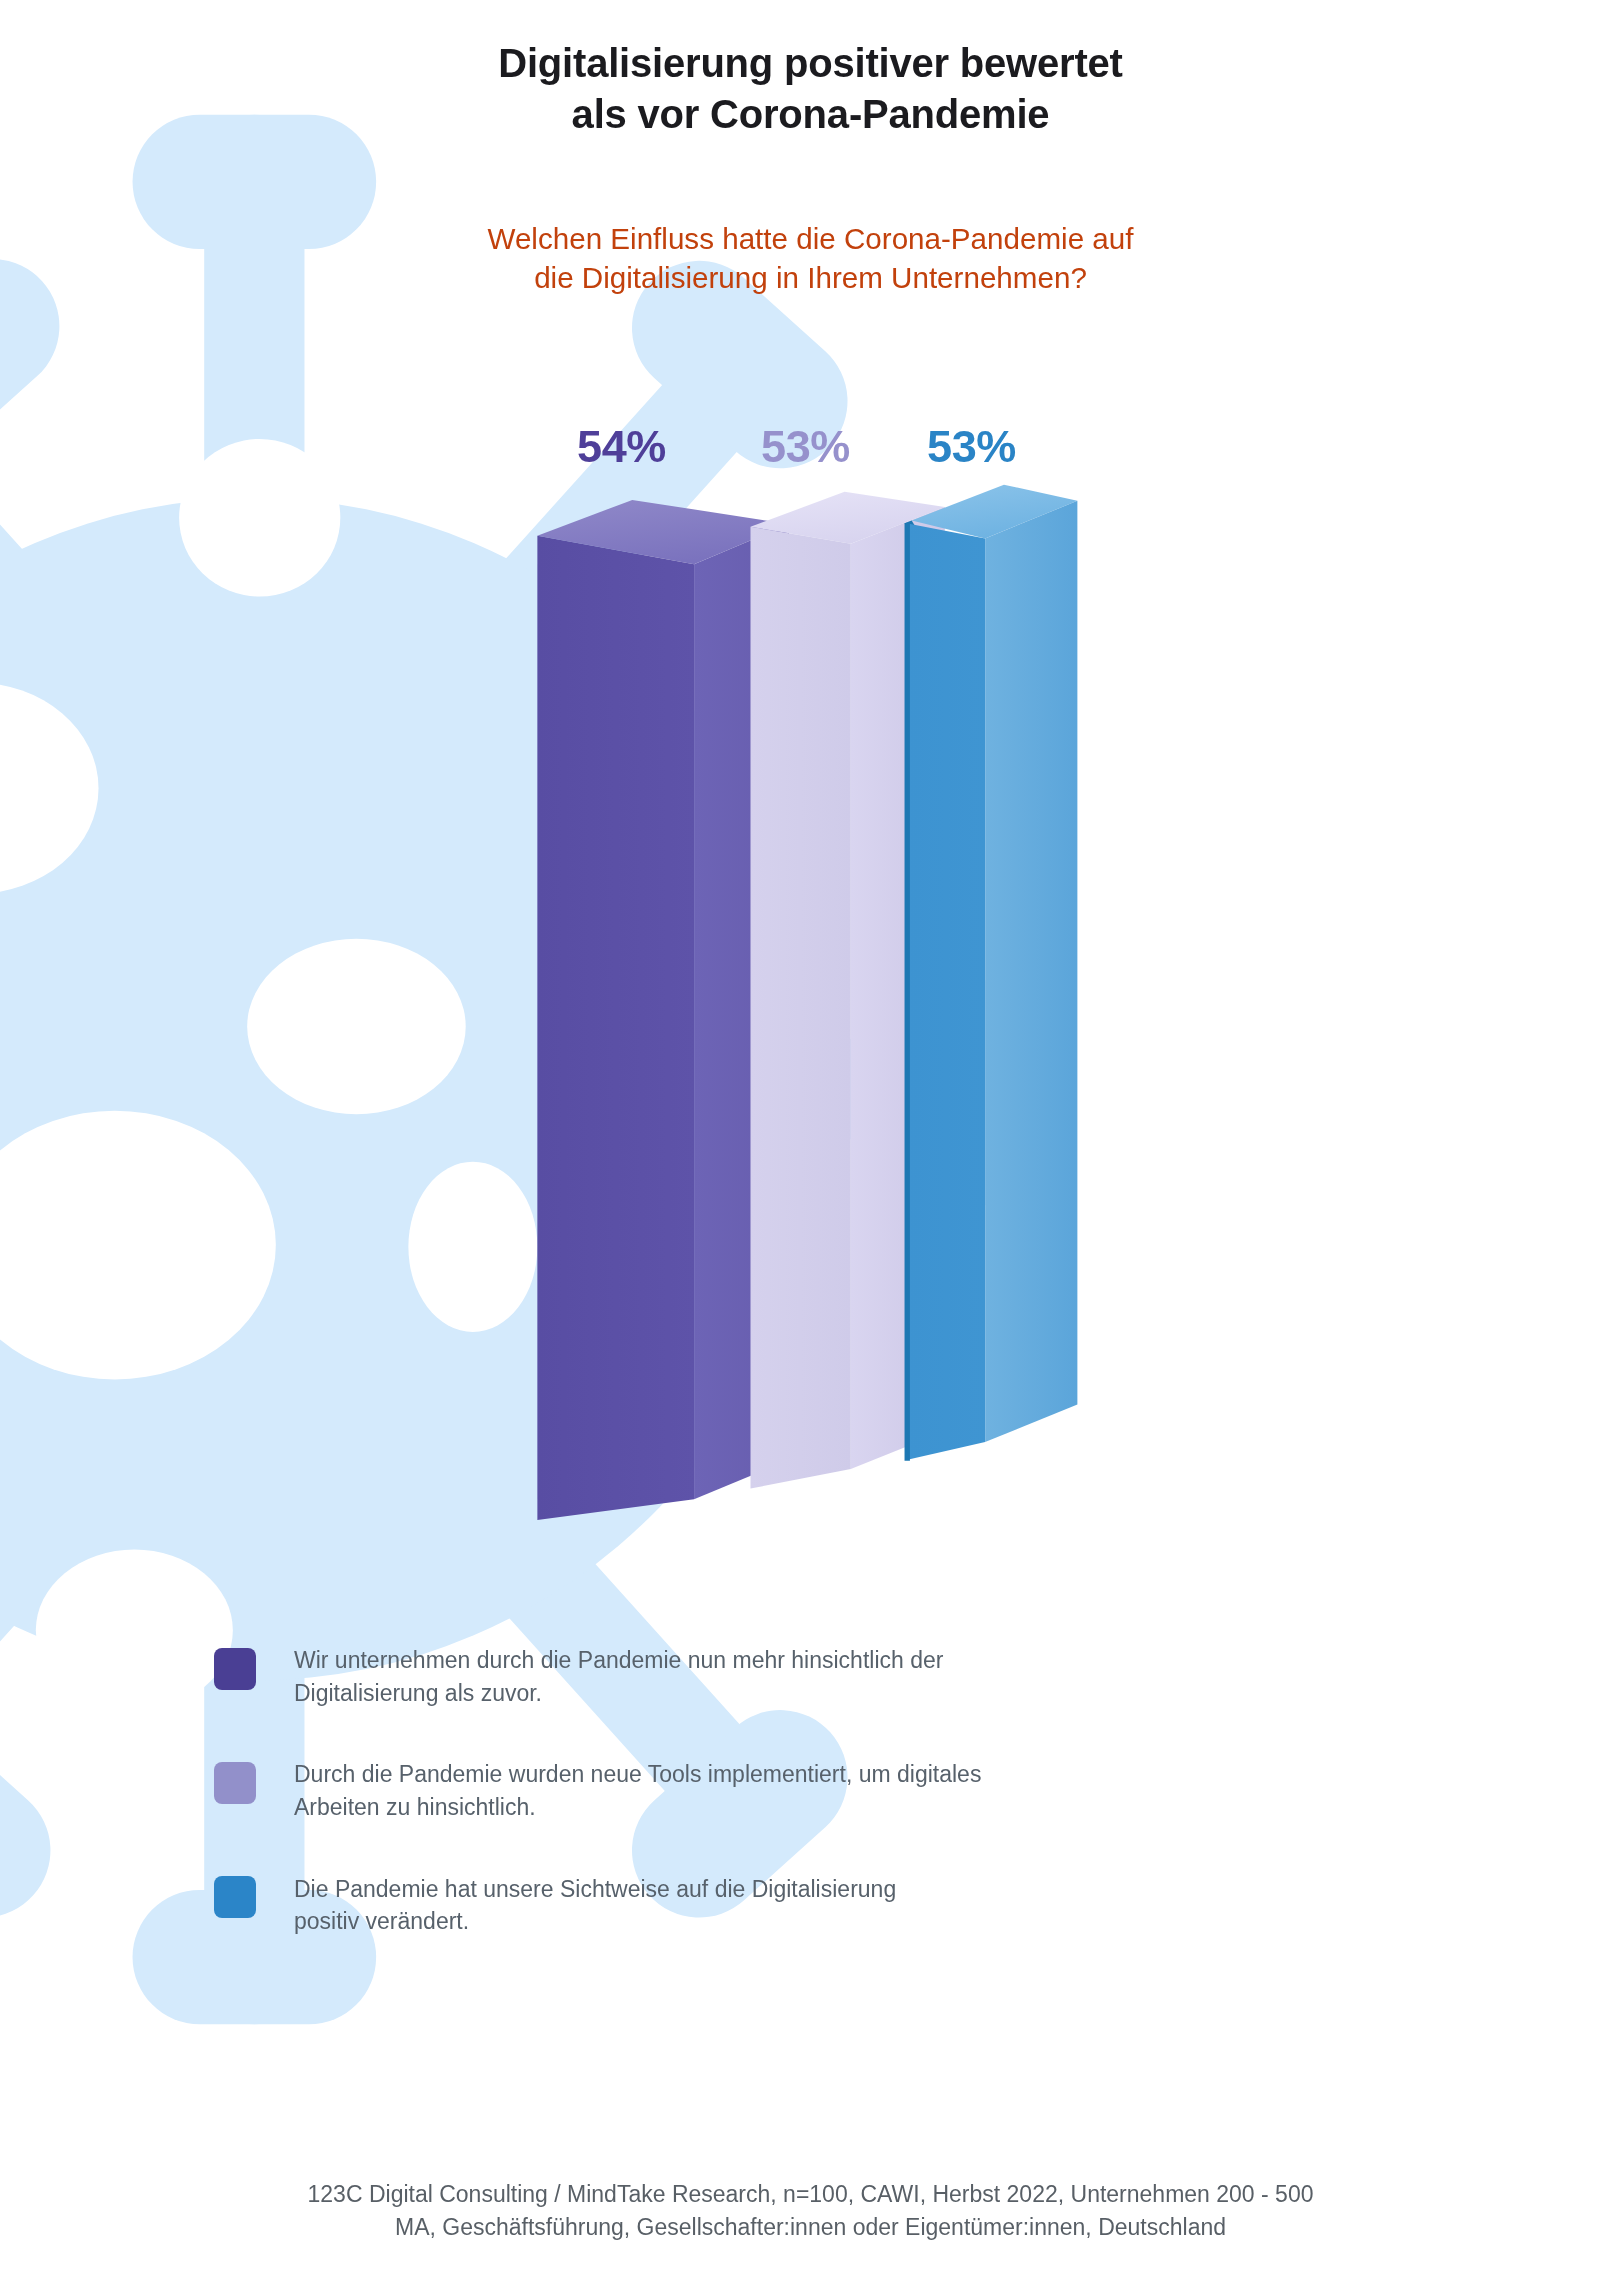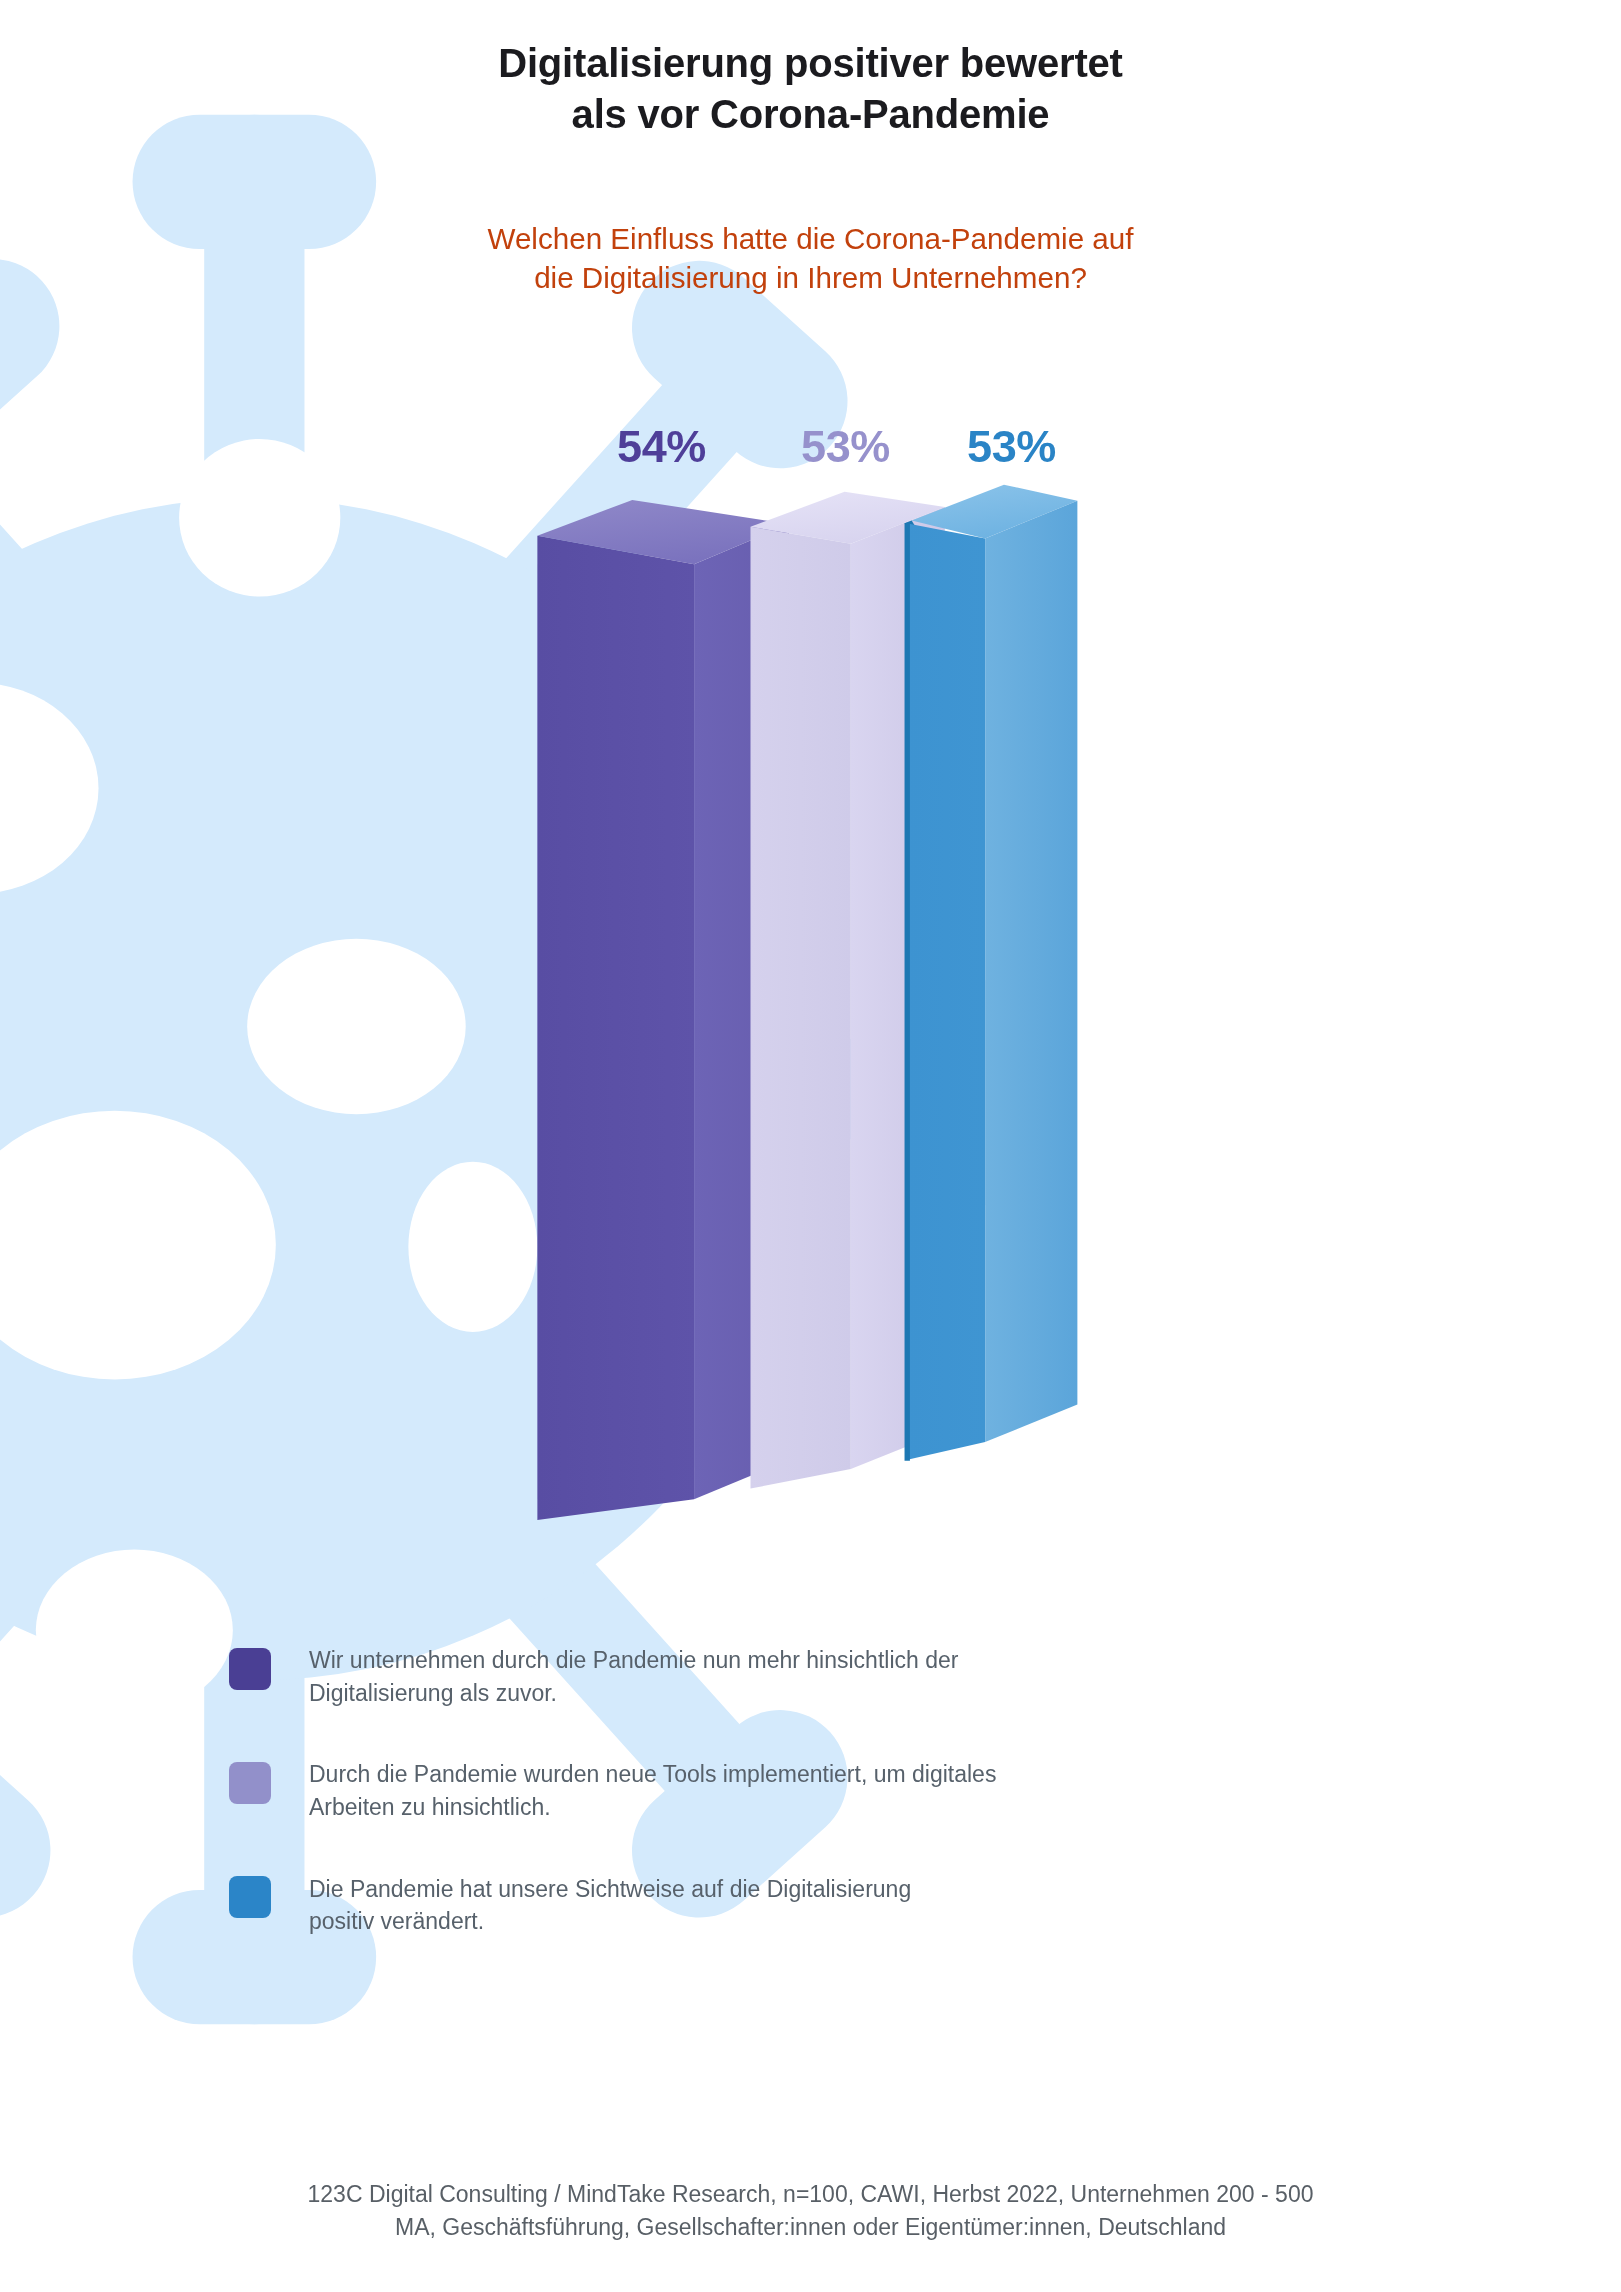--- a/index.html
+++ b/index.html
@@ -63,27 +63,26 @@
     width: 1621px; height: 2293px;
   }
   #chart-svg { position: absolute; left: 0; top: 0; }
 
   .pct-label {
     position: absolute;
     font-size: 45px;
     font-weight: bold;
     letter-spacing: -0.4px;
     white-space: nowrap;
-    margin-left: 40px;
   }
 
   
   #legend {
     position: absolute;
-    left: 229px;
+    left: 214px;
     top: 1644px;
     width: 1119px;
   }
   .legend-row {
     display: flex;
     align-items: flex-start;
     margin-bottom: 49px;
   }
   .legend-swatch {
     width: 42px; height: 42px;

